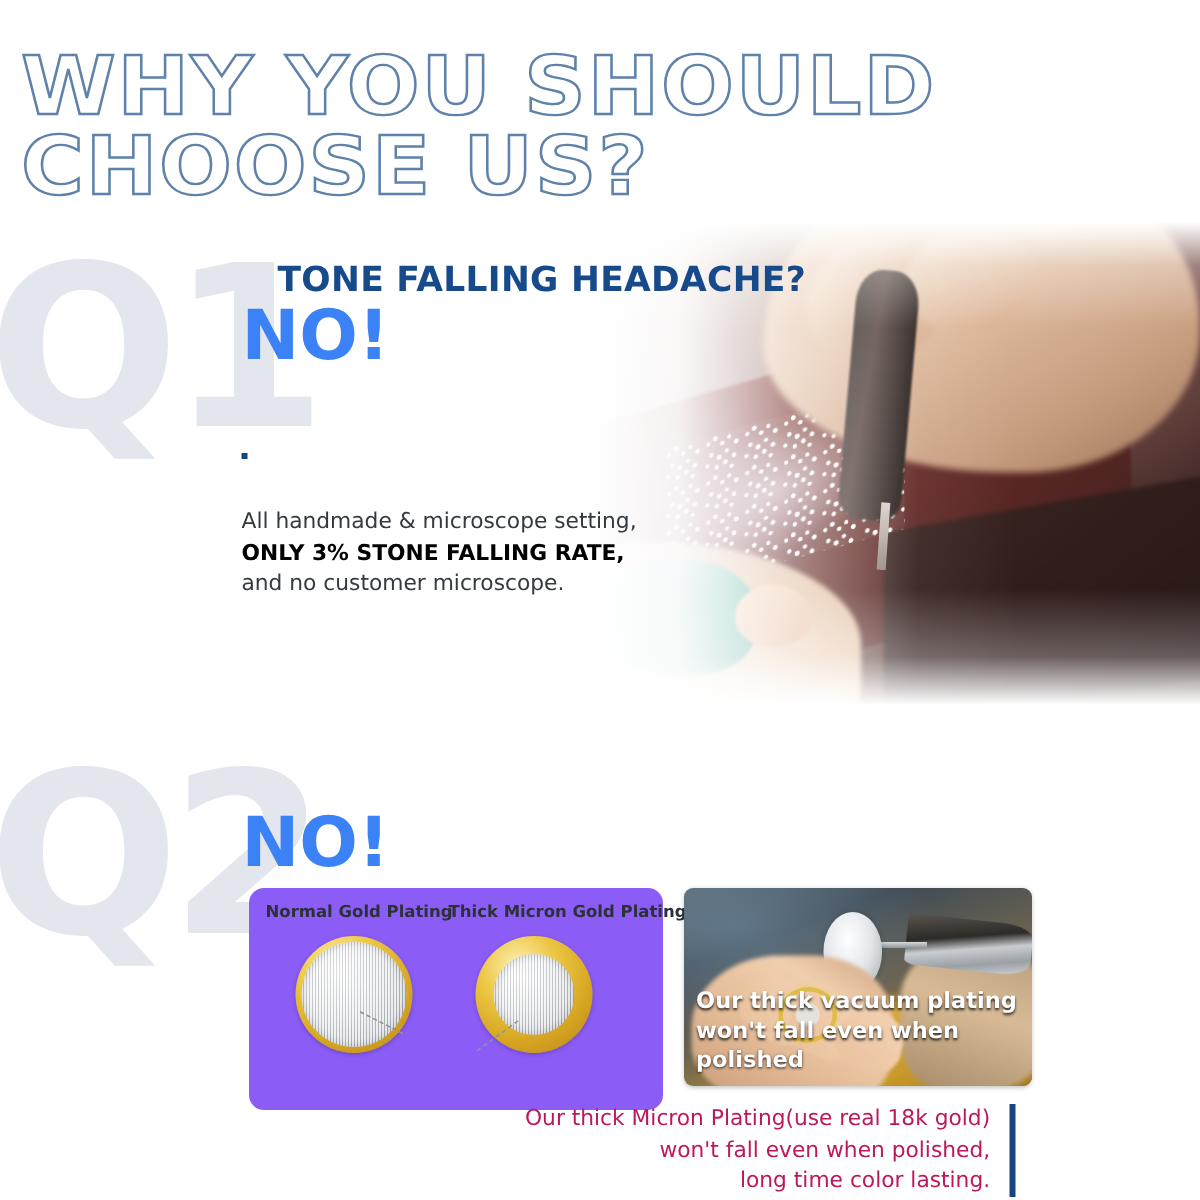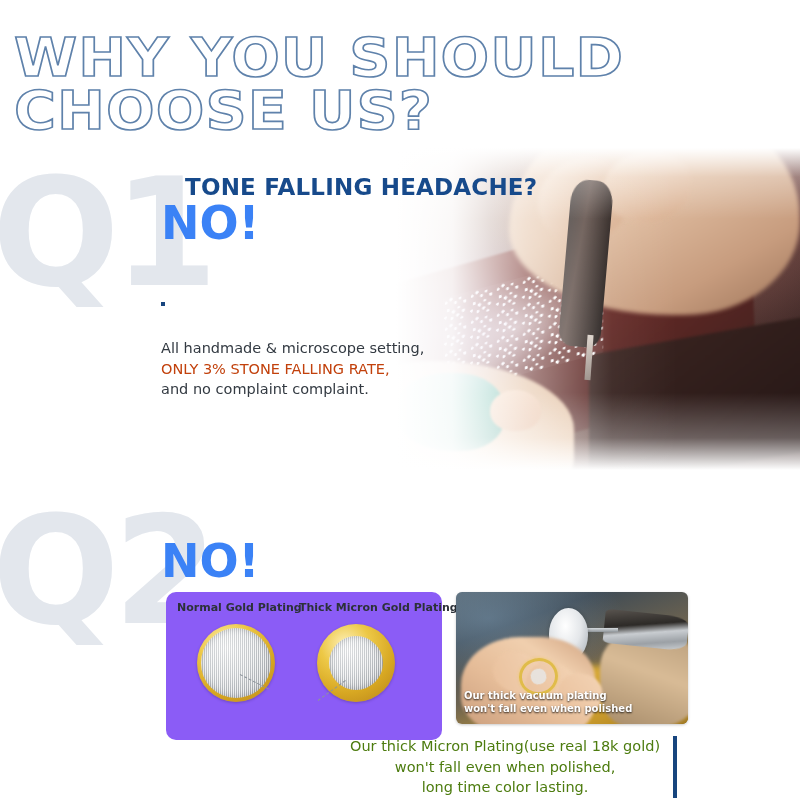--- a/index.html
+++ b/index.html
@@ -211,22 +211,22 @@
     background: #17457e;
     flex: 0 0 4px;
   }
   .q1-lines {
     font-family: "DejaVu Sans", sans-serif;
     font-size: 14.5px;
     line-height: 1.42;
     color: #333a42;
   }
   .q1-lines .strong {
-    font-weight: normal;
-    color: #c2410c;
+    font-weight: bold;
+    color: #000000;
   }
 
   
   .plating-panel {
     position: absolute;
     left: 166px; top: 592px;
     width: 276px; height: 148px;
     background: #8b5cf6;
     border-radius: 10px;
   }
@@ -364,40 +364,40 @@
     border: 3px solid #e0bc4a;
     box-shadow: 0 0 3px rgba(240,205,90,0.8);
     background: radial-gradient(circle at 50% 50%, rgba(230,235,238,0.75) 0 34%, rgba(0,0,0,0) 36%);
     transform: rotate(-12deg);
   }
   .photo-q2-cap {
     position: absolute;
     left: 8px; bottom: 8px;
     font-family: "DejaVu Sans", sans-serif;
     font-weight: bold;
-    font-size: 10px;
+    font-size: 15px;
     line-height: 1.28;
     color: #ffffff;
     text-shadow: 0 1px 2px rgba(0,0,0,0.85);
     white-space: pre-line;
   }
 
   
   .bottom-body {
     position: absolute;
     left: 350px; top: 736px;
     display: flex;
     gap: 13px;
   }
   .bottom-lines {
     font-family: "DejaVu Sans", sans-serif;
     font-size: 14.5px;
     line-height: 1.42;
-    color: #4d7c0f;
-    text-align: center;
+    color: #be185d;
+    text-align: right;
     white-space: pre-line;
   }
 </style>
 </head>
 <body>
 
 <div id="page">
 
   <div class="headline">WHY YOU SHOULD
 CHOOSE US?</div>
@@ -422,21 +422,21 @@
 
   <div class="watermark wm-q1">Q1</div>
   <div class="q-title t-q1">TONE FALLING HEADACHE?</div>
   <div class="q-no n-q1">NO!</div>
 
   <div class="q1-body">
     <div class="accent-bar"></div>
     <div class="q1-lines">
       <div>All handmade &amp; microscope setting,</div>
       <div class="strong">ONLY 3% STONE FALLING RATE,</div>
-      <div>and no complaint complaint.</div>
+      <div>and no customer microscope.</div>
     </div>
   </div>
 
   <div class="watermark wm-q2">Q2</div>
   <div class="q-no n-q2">NO!</div>
 
   <div class="plating-panel">
     <div class="plate-label plate-label-1">Normal Gold Plating</div>
     <div class="plate-label plate-label-2">Thick Micron Gold Plating</div>
 

